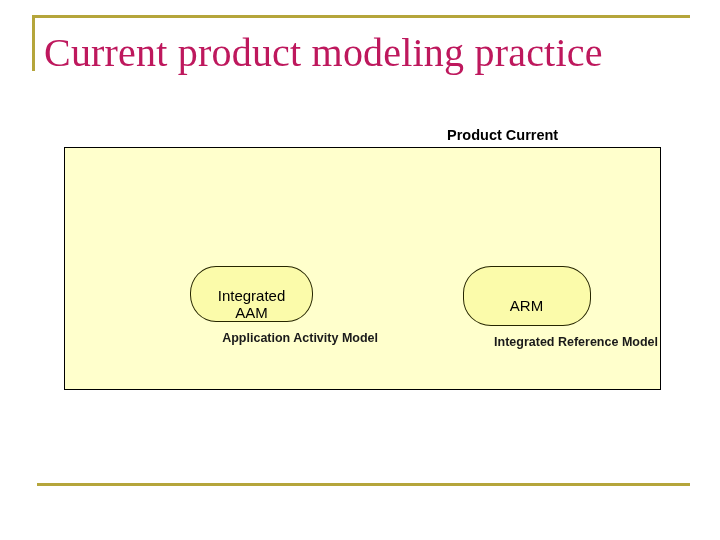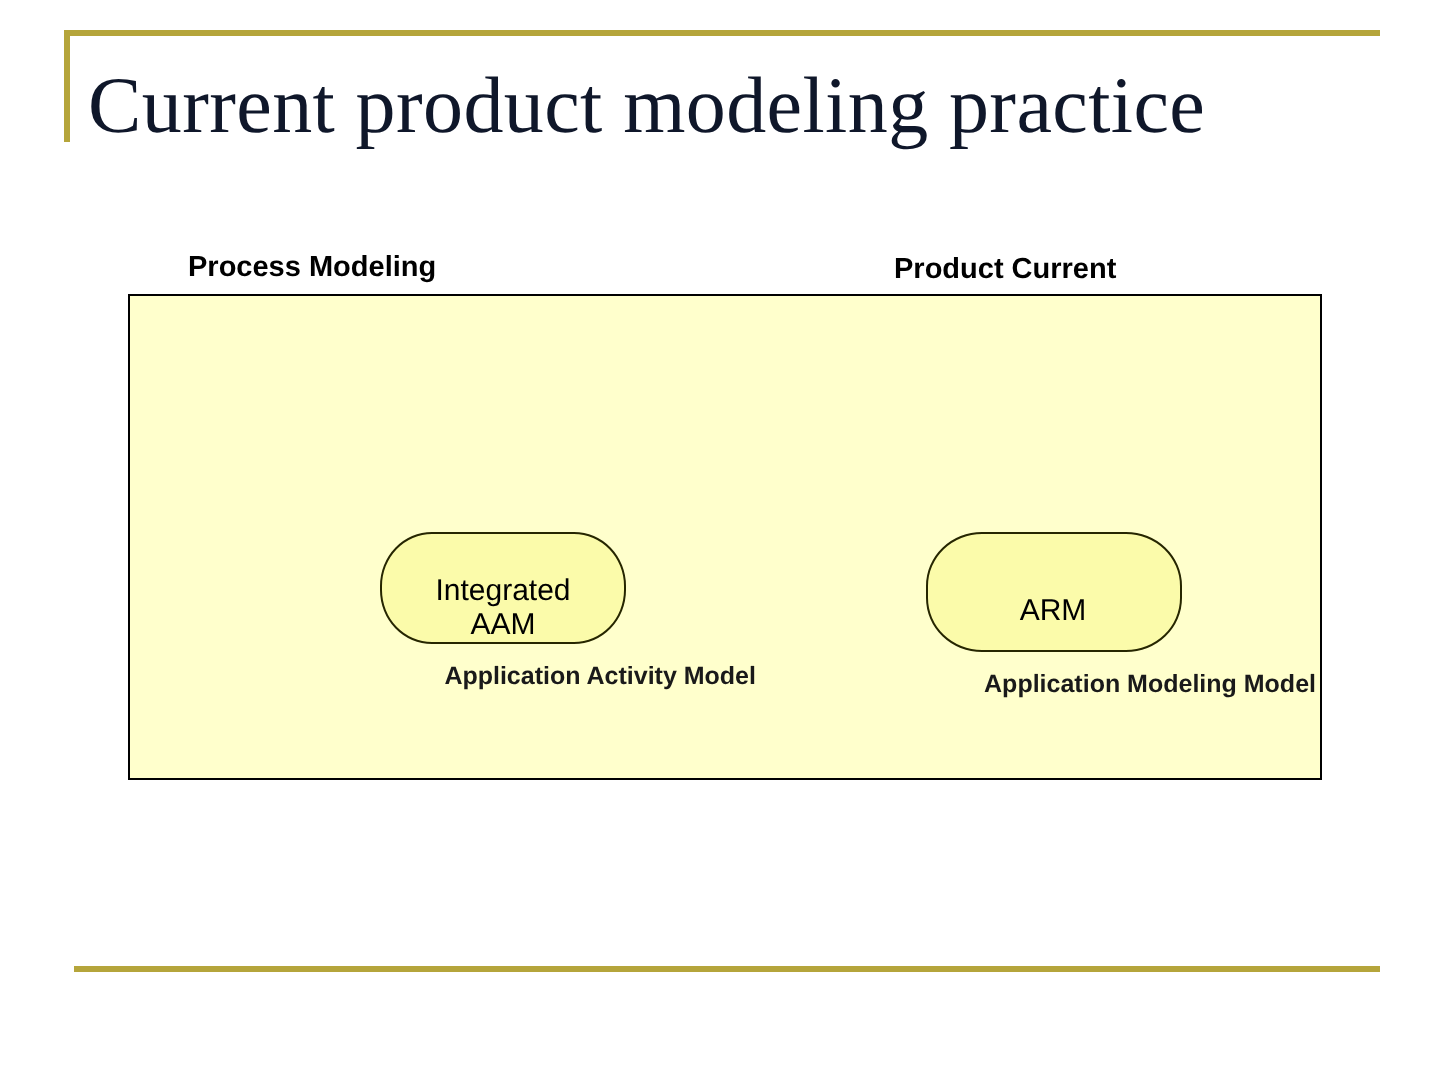--- a/index.html
+++ b/index.html
@@ -49,21 +49,21 @@
 
   
   .title {
     position: absolute;
     left: 44px;
     top: 29px;
     width: 640px;
     font-family: "Liberation Serif", "DejaVu Serif", serif;
     font-size: 40px;
     line-height: 48px;
-    color: #0f172a;
+    color: #be185d;
     white-space: nowrap;
     letter-spacing: 0.2px;
   }
 
   
   .col-head {
     position: absolute;
     font-family: "Liberation Sans", sans-serif;
     font-size: 14.5px;
     font-weight: bold;
@@ -135,21 +135,20 @@
 <body>
 
 <div class="slide">
 
   <div class="rule-top"></div>
   <div class="rule-vert"></div>
   <div class="rule-bottom"></div>
 
   <div class="title">Current product modeling practice</div>
 
-  <div class="col-head left">Process Modeling</div>
 
   <div class="col-head right">Product Current</div>
 
   <div class="panel">
 
     <div class="model-group aam">
       <div class="pill aam">
         <div class="pill-label">
           <span>Integrated</span><br>
           <span>AAM</span>
@@ -157,18 +156,18 @@
       </div>
       <div class="caption">Application Activity Model</div>
     </div>
 
     <div class="model-group arm">
       <div class="pill arm">
         <div class="pill-label">
           <span>ARM</span>
         </div>
       </div>
-      <div class="caption">Application Modeling Model</div>
+      <div class="caption">Integrated Reference Model</div>
     </div>
 
   </div>
 
 </div>
 
 </body></html>

